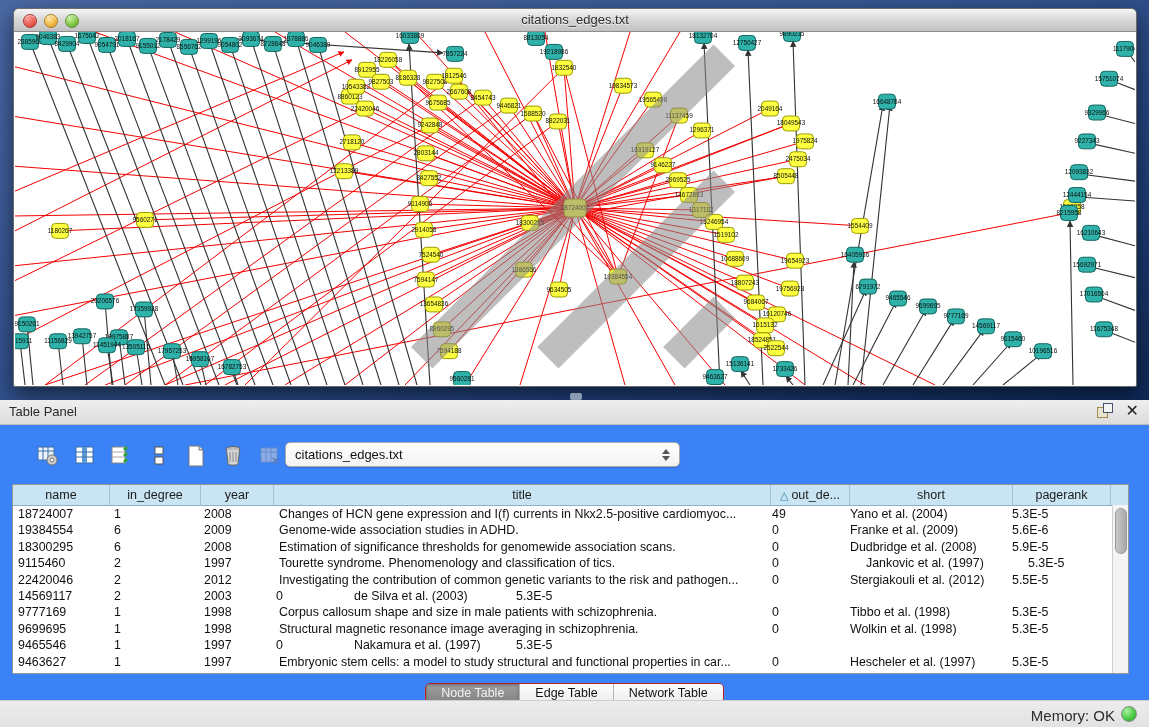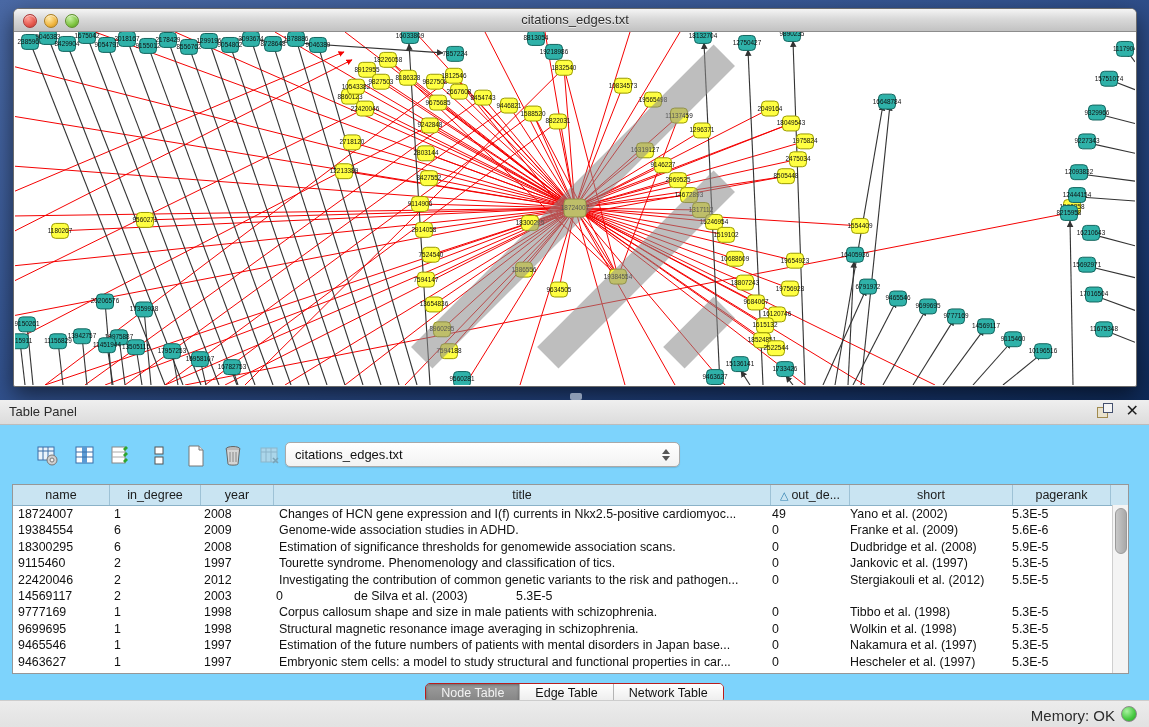--- a/index.html
+++ b/index.html
@@ -17,21 +17,21 @@
   .light{width:12px;height:12px;border-radius:50%;box-shadow:inset 0 1px 1px rgba(255,255,255,.7);}
   .light.red{background:radial-gradient(circle at 35% 30%,#ff9d94,#e4574c 60%,#b93a30);border:1px solid #a33;}
   .light.yellow{background:radial-gradient(circle at 35% 30%,#ffe9a8,#f0b53e 60%,#c68a1d);border:1px solid #a97c1e;}
   .light.green{background:radial-gradient(circle at 35% 30%,#c5f1a0,#7ec440 60%,#4f9422);border:1px solid #5d8f2a;}
   .win-title{position:absolute;left:0;right:0;top:3px;text-align:center;
     font-size:13px;color:#2e2e2e;text-shadow:0 1px 0 rgba(255,255,255,.7);}
   .canvas{position:absolute;left:1px;top:23px;right:1px;bottom:1px;background:#fff;overflow:hidden;}
   .canvas svg{display:block;width:100%;height:100%;}
   .grip{position:absolute;right:2px;bottom:2px;width:14px;height:14px;opacity:.55;}
   
-  .table-panel{position:absolute;left:0;top:400px;width:1149px;height:327px;background:#7dd3fc;}
+  .table-panel{position:absolute;left:0;top:400px;width:1149px;height:327px;background:#3b82f6;}
   .panel-header{height:24px;background:linear-gradient(#efefef,#dcdcdc);
     border-bottom:1px solid #bcbcbc;position:relative;}
   .panel-title{position:absolute;left:9px;top:4px;font-size:13px;color:#2b2b2b;}
   .panel-btns{position:absolute;right:10px;top:3px;display:flex;gap:14px;align-items:center;}
   .float-ico{width:15px;height:15px;position:relative;}
   .float-ico .sq1{position:absolute;left:0;top:4px;width:9px;height:9px;border:1.5px solid #a08a4e;background:#e9e2cd;}
   .float-ico .sq2{position:absolute;left:6px;top:0;width:8px;height:8px;border:1.5px solid #44506e;background:#f4f4f4;}
   .close-x{font-size:16px;font-weight:bold;color:#1c1c1c;line-height:15px;cursor:default;}
   .split-handle{position:absolute;left:570px;top:-7px;width:12px;height:7px;border-radius:2px;background:#aab6c9;opacity:.8;}
   .toolbar{position:absolute;left:0;top:24px;height:58px;width:100%;}
@@ -834,21 +834,21 @@
         <div class="th" style="width: 162px;">short</div>
         <div class="th" style="width: 97px;">pagerank</div>
       </div>
     <div class="tbody" id="tbody">
         <div class="tr">
           <div class="td" style="width: 96px;">18724007</div>
           <div class="td" style="width: 90px;">1</div>
           <div class="td" style="width: 72px;">2008</div>
           <div class="td" style="width: 496px; padding-left: 8px;">Changes of HCN gene expression and I(f) currents in Nkx2.5-positive cardiomyoc...</div>
           <div class="td" style="width: 78px;">49</div>
-          <div class="td" style="width: 162px;">Yano et al. (2002)</div>
+          <div class="td" style="width: 162px;">Yano et al. (2004)</div>
           <div class="td" style="width: 97px;">5.3E-5</div>
         </div>
         <div class="tr">
           <div class="td" style="width: 96px;">19384554</div>
           <div class="td" style="width: 90px;">6</div>
           <div class="td" style="width: 72px;">2009</div>
           <div class="td" style="width: 496px; padding-left: 8px;">Genome-wide association studies in ADHD.</div>
           <div class="td" style="width: 78px;">0</div>
           <div class="td" style="width: 162px;">Franke et al. (2009)</div>
           <div class="td" style="width: 97px;">5.6E-6</div>
@@ -861,21 +861,21 @@
           <div class="td" style="width: 78px;">0</div>
           <div class="td" style="width: 162px;">Dudbridge et al. (2008)</div>
           <div class="td" style="width: 97px;">5.9E-5</div>
         </div>
         <div class="tr">
           <div class="td" style="width: 96px;">9115460</div>
           <div class="td" style="width: 90px;">2</div>
           <div class="td" style="width: 72px;">1997</div>
           <div class="td" style="width: 496px; padding-left: 8px;">Tourette syndrome. Phenomenology and classification of tics.</div>
           <div class="td" style="width: 78px;">0</div>
-          <div class="td" style="width: 162px;">Jankovic et al. (1997)</div>
+          <div class="td" style="width: 162px; margin-left: 16px;">Jankovic et al. (1997)</div>
           <div class="td" style="width: 97px;">5.3E-5</div>
         </div>
         <div class="tr">
           <div class="td" style="width: 96px;">22420046</div>
           <div class="td" style="width: 90px;">2</div>
           <div class="td" style="width: 72px;">2012</div>
           <div class="td" style="width: 496px; padding-left: 8px;">Investigating the contribution of common genetic variants to the risk and pathogen...</div>
           <div class="td" style="width: 78px;">0</div>
           <div class="td" style="width: 162px;">Stergiakouli et al. (2012)</div>
           <div class="td" style="width: 97px;">5.5E-5</div>
@@ -903,21 +903,20 @@
           <div class="td" style="width: 72px;">1998</div>
           <div class="td" style="width: 496px; padding-left: 8px;">Structural magnetic resonance image averaging in schizophrenia.</div>
           <div class="td" style="width: 78px;">0</div>
           <div class="td" style="width: 162px;">Wolkin et al. (1998)</div>
           <div class="td" style="width: 97px;">5.3E-5</div>
         </div>
         <div class="tr">
           <div class="td" style="width: 96px;">9465546</div>
           <div class="td" style="width: 90px;">1</div>
           <div class="td" style="width: 72px;">1997</div>
-          <div class="td" style="width: 496px; padding-left: 8px;">Estimation of the future numbers of patients with mental disorders in Japan base...</div>
           <div class="td" style="width: 78px;">0</div>
           <div class="td" style="width: 162px;">Nakamura et al. (1997)</div>
           <div class="td" style="width: 97px;">5.3E-5</div>
         </div>
         <div class="tr">
           <div class="td" style="width: 96px;">9463627</div>
           <div class="td" style="width: 90px;">1</div>
           <div class="td" style="width: 72px;">1997</div>
           <div class="td" style="width: 496px; padding-left: 8px;">Embryonic stem cells: a model to study structural and functional properties in car...</div>
           <div class="td" style="width: 78px;">0</div>

